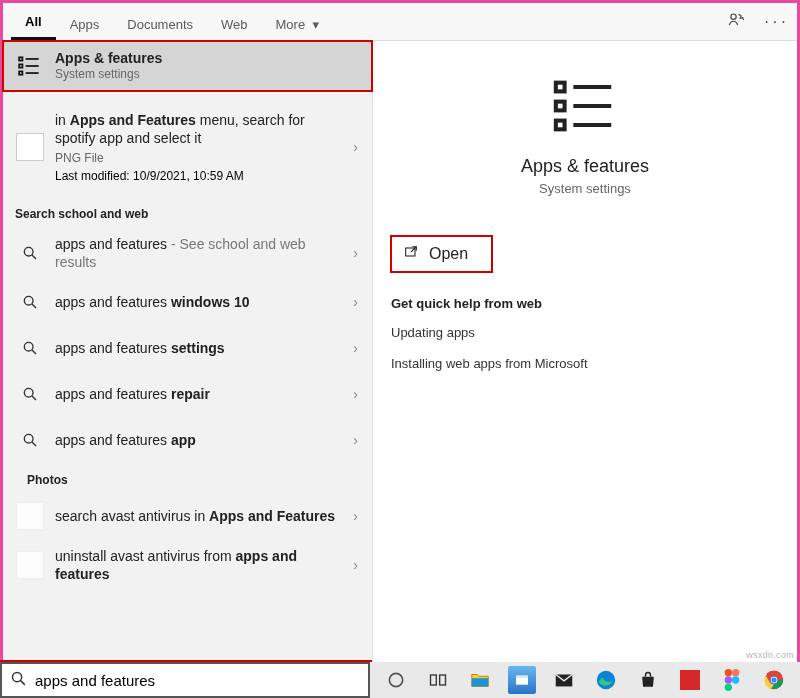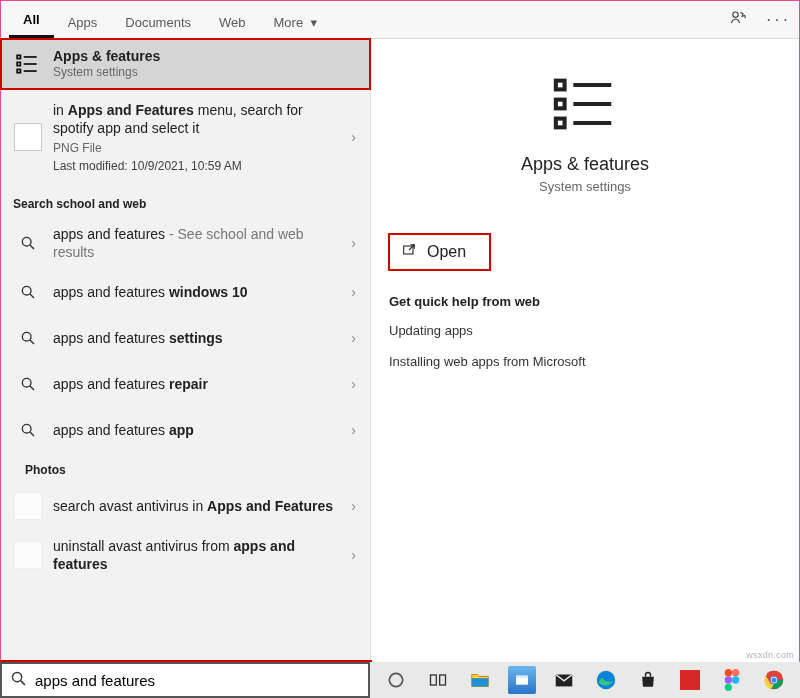--- a/index.html
+++ b/index.html
@@ -1,37 +1,37 @@
 <!DOCTYPE html>
 <html><head>
 <meta charset="utf-8">
 <style>
   * { box-sizing: border-box; margin: 0; padding: 0; }
   body { font-family: "Segoe UI", Tahoma, sans-serif; font-size: 13px; color: #000; background:#fff; width:800px; height:698px; overflow:hidden; position:relative; }
-  .window { width:800px; height:698px; display:flex; flex-direction:column; border:1px solid #ec4899; }
+  .window { width:800px; height:698px; display:flex; flex-direction:column; border:3px solid #ec4899; }
   
   .tabs { height:38px; display:flex; align-items:flex-end; background:#f7f7f7; border-bottom:1px solid #dcdcdc; padding:0 8px; position:relative; }
   .tab { padding:10px 14px 8px 14px; font-size:13px; color:#5a5a5a; cursor:pointer; }
   .tab.active { color:#000; font-weight:600; border-bottom:3px solid #111; }
   .tabs-right { position:absolute; right:8px; top:0; height:100%; display:flex; align-items:center; gap:18px; color:#555; }
   .icon-svg { display:inline-block; }
   
   .body { flex:1; display:flex; min-height:0; }
   .left { width:370px; background:#f2f2f2; border-right:1px solid #e1e1e1; display:flex; flex-direction:column; }
   .right { flex:1; background:#fff; display:flex; flex-direction:column; padding:0; }
   .section-label { font-size:12px; font-weight:600; padding:12px 12px 6px 12px; color:#222; }
   
   .result { display:flex; align-items:center; padding:8px 10px 8px 12px; gap:10px; cursor:pointer; position:relative; }
   .result.selected { background:#d5d5d5; }
   .result .thumb { width:30px; height:30px; display:flex; align-items:center; justify-content:center; flex-shrink:0; }
   .result .txt { flex:1; min-width:0; }
   .result .title { font-size:14px; color:#222; line-height:1.3; }
   .result .title b { font-weight:600; }
   .result .sub { font-size:12px; color:#666; line-height:1.3; }
-  .result .sub2 { font-size:12px; color:#404040; }
+  .result .sub2 { font-size:12px; color:#000000; }
   .chev { color:#888; font-size:14px; padding:0 4px; }
   .redbox { outline:2px solid #d10000; outline-offset:-1px; }
   .png-thumb { width:28px; height:28px; background:#fff; border:1px solid #ccc; }
   .blank-thumb { width:28px; height:28px; background:#fcfcfc; border:1px solid #eee; }
   
   .preview { display:flex; flex-direction:column; align-items:center; padding:30px 20px 20px 20px; }
   .preview-icon { margin-bottom:12px; }
   .preview-title { font-size:18px; font-weight:400; color:#222; }
   .preview-sub { font-size:13px; color:#666; margin-top:4px; }
   .open-btn { margin:20px 0 0 18px; display:flex; align-items:center; gap:10px; padding:8px 24px 8px 12px; font-size:16px; background:#fff; color:#222; cursor:pointer; border:none; align-self:flex-start; }
@@ -89,21 +89,21 @@
             <rect x="2" y="17" width="3" height="3"></rect>
               <line x1="8" y1="18.5" x2="20" y2="18.5"></line>
           </svg>
         </div>
         <div class="txt">
           <div class="title"><b>Apps &amp; features</b></div>
           <div class="sub">System settings</div>
         </div>
       </div>
 
-      <div class="result" style="padding-top:12px;">
+      <div class="result" style="padding-top:20px;">
         <div class="thumb">
             <div class="png-thumb"></div>
           </div>
         <div class="txt">
           <div class="title">
             <span>in </span><b>Apps and Features</b><span> menu, search for spotify app and select it</span>
           </div>
           <div class="sub" style="margin-top:4px;">PNG File</div>
           <div class="sub2" style="margin-top:2px;">Last modified: 10/9/2021, 10:59 AM</div>
         </div>

